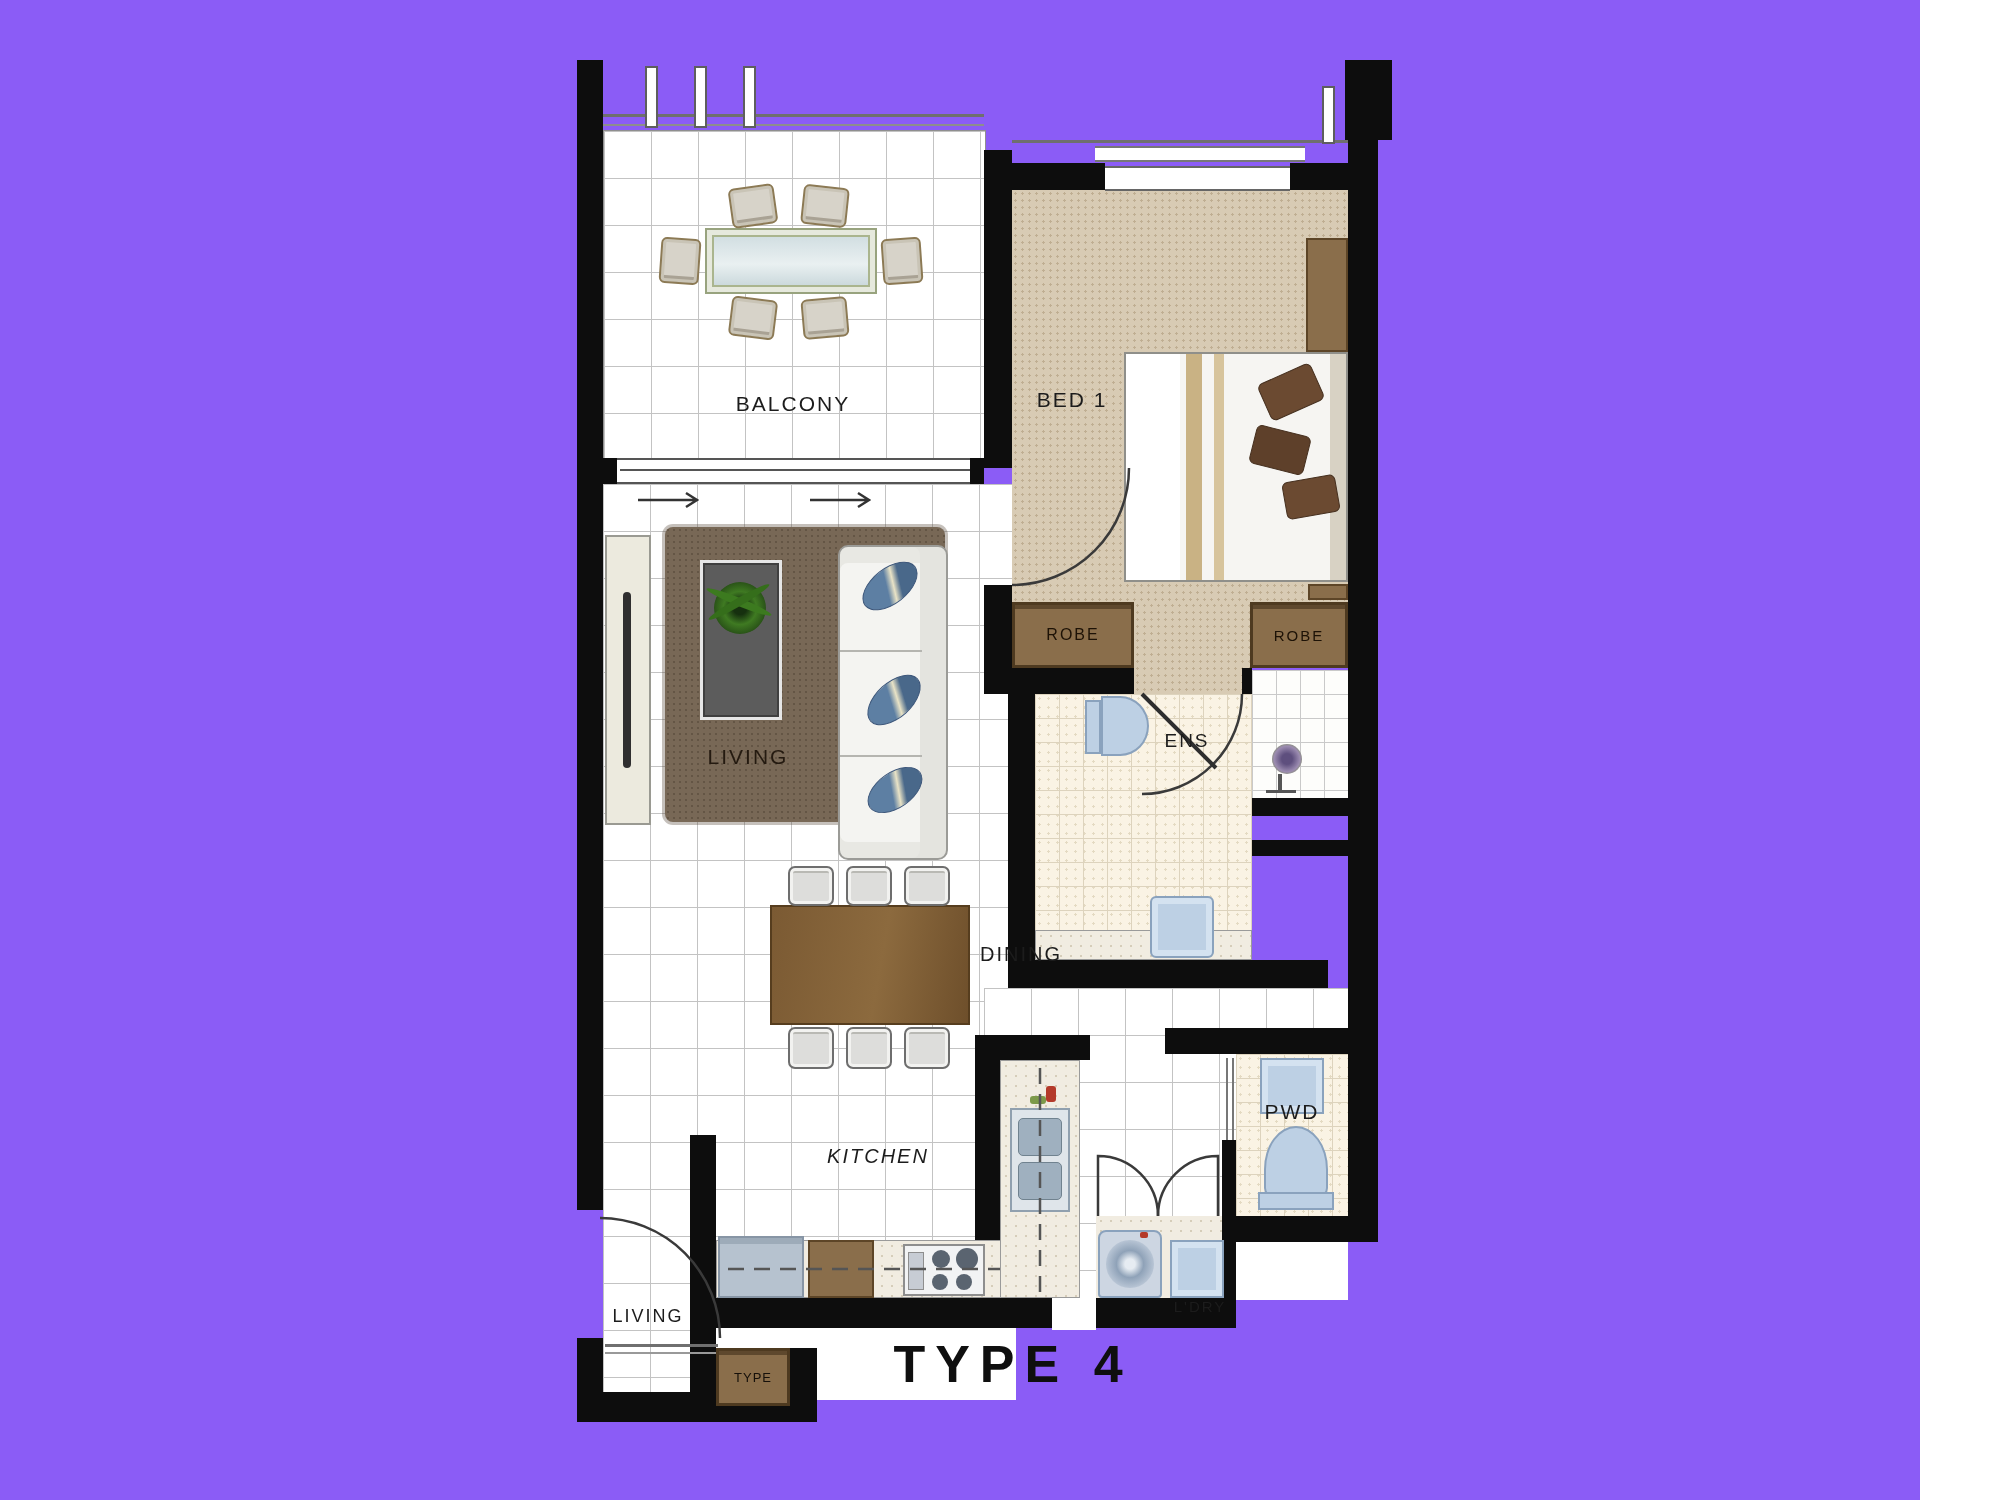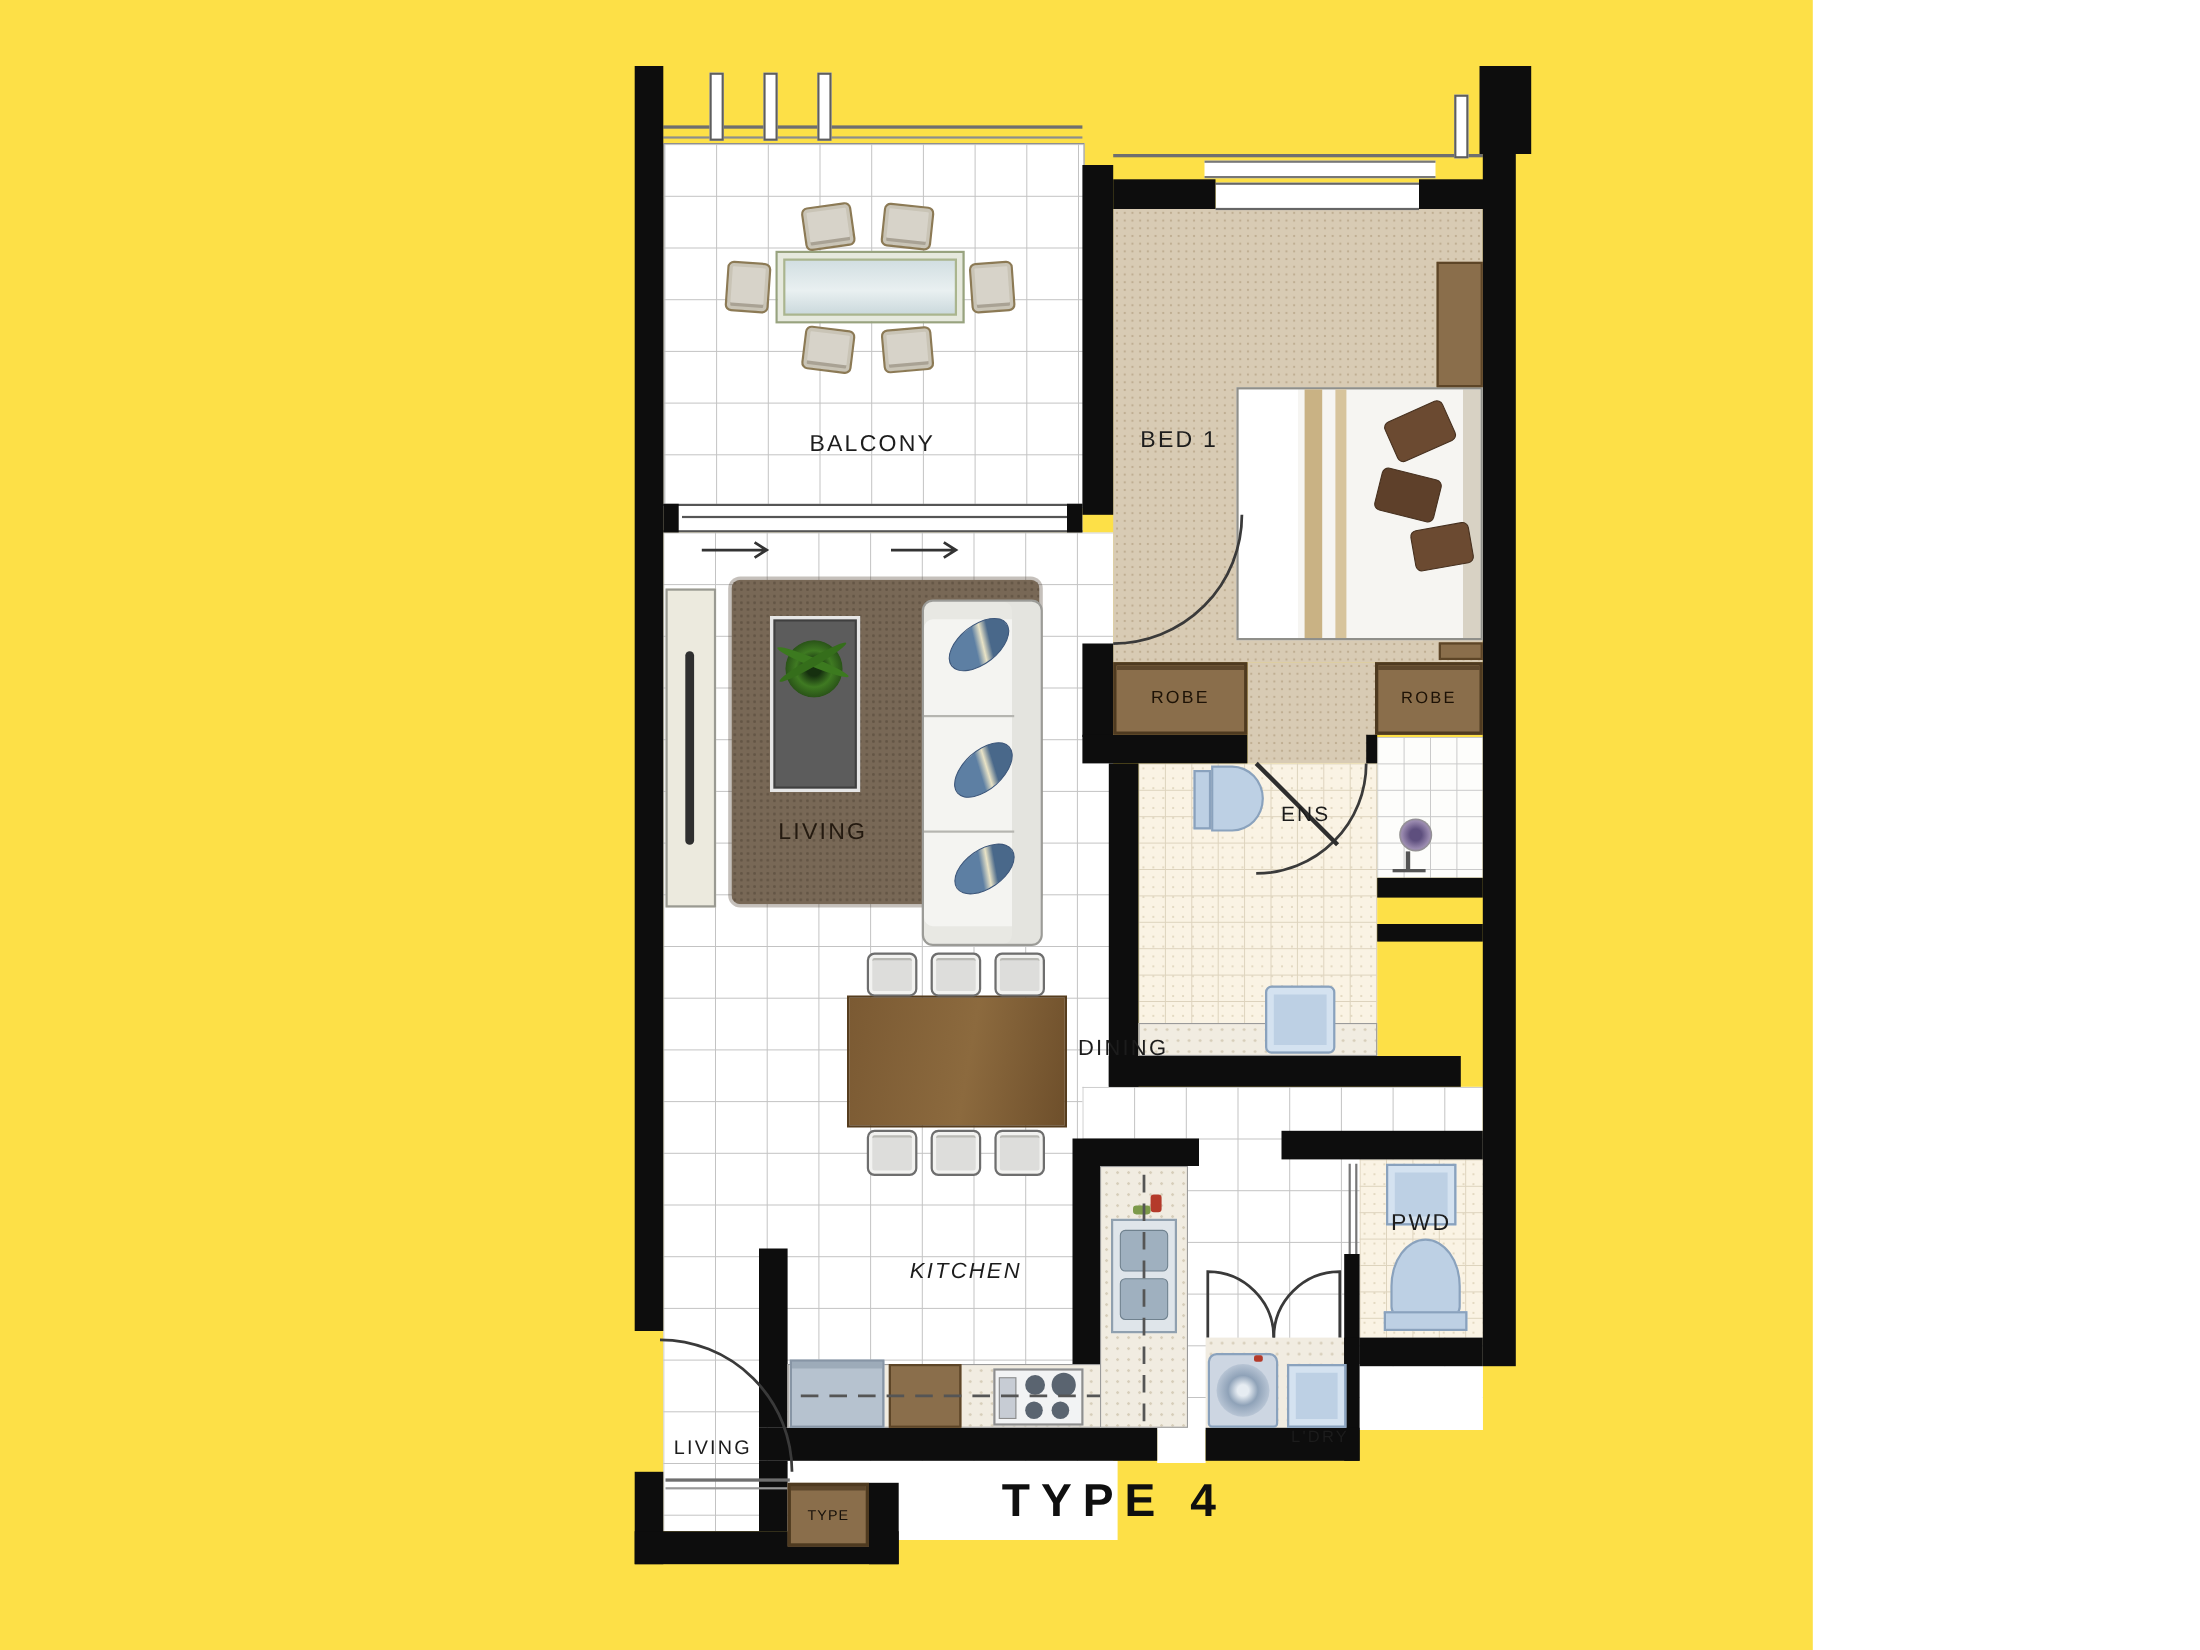--- a/index.html
+++ b/index.html
@@ -1,16 +1,16 @@
 <!DOCTYPE html>
 <html><head>
 <meta charset="utf-8">
 <style>
   html,body{margin:0;padding:0;background:#ffffff;}
-  #stage{position:relative;width:1648px;height:1500px;background:#fde047;overflow:hidden;
+  #stage{position:relative;width:1920px;height:1500px;background:#8b5cf6;overflow:hidden;
          font-family:"Liberation Sans", sans-serif;}
   .wall{position:absolute;background:#0d0d0d;}
   .lbl{position:absolute;transform:translate(-50%,-50%);color:#1c1c1c;font-size:20px;
        letter-spacing:2px;white-space:nowrap;}
   .grid{position:absolute;background-color:#ffffff;
     background-image:linear-gradient(#c3c3c3 1px,transparent 1px),
                      linear-gradient(90deg,#c3c3c3 1px,transparent 1px);
     background-size:47px 47px;}
   .carpet{position:absolute;background-color:#d8cbb4;
     background-image:radial-gradient(#bfae92 1px,transparent 1.4px);
@@ -210,15 +210,15 @@
   <div class="lbl" style="left:1073px;top:635px;font-size:16px;color:#1d1206;">ROBE</div>
   <div class="lbl" style="left:1299px;top:635px;font-size:15px;color:#1d1206;">ROBE</div>
   <div class="lbl" style="left:1187px;top:741px;font-size:19px;">ENS</div>
   <div class="lbl" style="left:1012px;top:954px;font-size:20px;padding-left:18px;">DINING</div>
   <div class="lbl" style="left:878px;top:1156px;font-size:20px;font-style:italic;">KITCHEN</div>
   <div class="lbl" style="left:1292px;top:1112px;font-size:21px;">PWD</div>
   <div class="lbl" style="left:1200px;top:1262px;font-size:15px;margin-top:44px;">L'DRY</div>
   <div class="lbl" style="left:648px;top:1316px;font-size:18px;">LIVING</div>
   <div class="lbl" style="left:753px;top:1377px;font-size:13px;letter-spacing:1px;color:#16100a;">TYPE</div>
 
-  <div class="lbl" style="left:1013px;top:1364px;font-size:42px;font-weight:bold;letter-spacing:10px;color:#0f0f0f;">TYPE 4</div>
+  <div class="lbl" style="left:1013px;top:1364px;font-size:52px;font-weight:bold;letter-spacing:10px;color:#0f0f0f;">TYPE 4</div>
 
 </div>
 
 </body></html>

